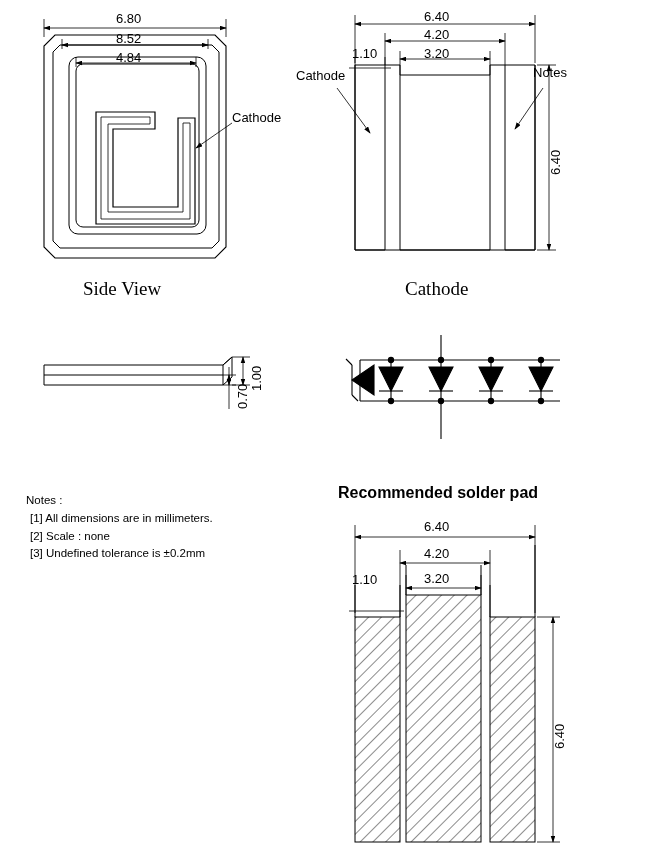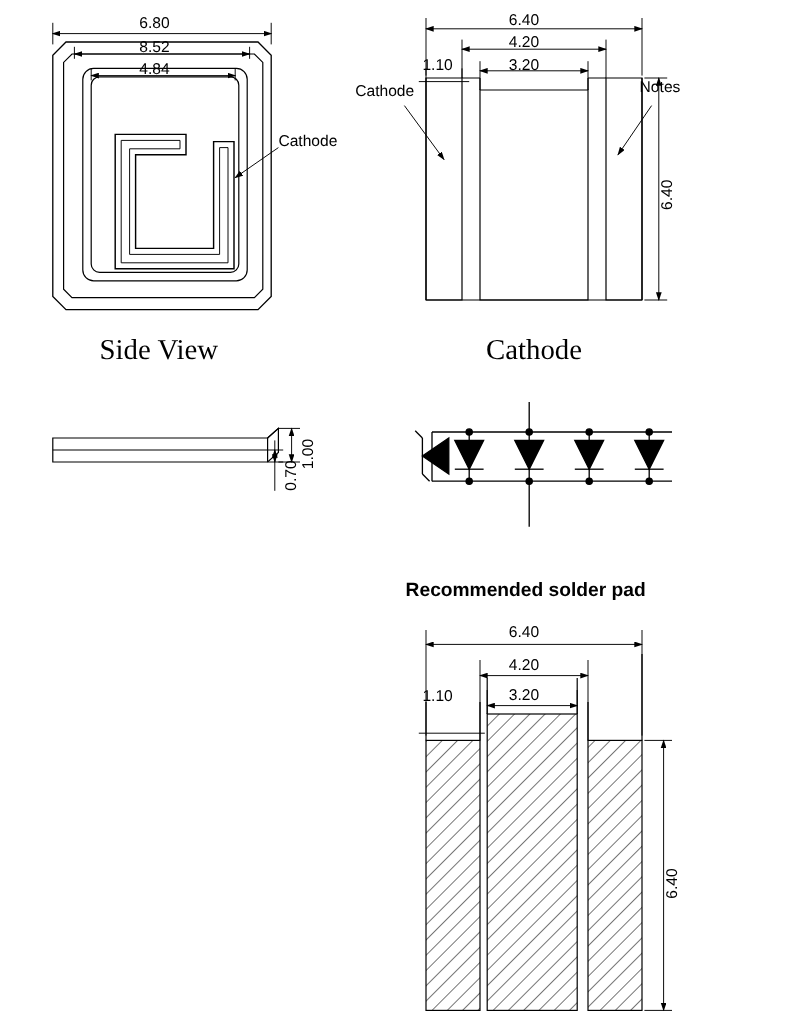--- a/index.html
+++ b/index.html
@@ -37,21 +37,21 @@
   }
   .dim {
     font-size: 13px;
   }
   .vert {
     transform: rotate(-90deg);
     transform-origin: left top;
   }
   .caption {
     font-family: "Liberation Serif", serif;
-    font-size: 24px;
+    font-size: 19px;
   }
   .heading {
     font-family: "Liberation Sans", sans-serif;
     font-size: 16px;
     font-weight: bold;
   }
   .notes {
     font-size: 11.5px;
     line-height: 1.55;
   }
@@ -261,14 +261,20 @@
   <div class="lbl" style="left:533px; top:60px;">Notes</div>
   <div class="lbl caption" style="left:405px; top:272px;">Cathode</div>
 
   <div class="lbl heading" style="left:338px; top:478px;">Recommended solder pad</div>
   <div class="lbl dim" style="left:424px; top:514px;">6.40</div>
   <div class="lbl dim" style="left:424px; top:541px;">4.20</div>
   <div class="lbl dim" style="left:424px; top:566px;">3.20</div>
   <div class="lbl dim" style="left:352px; top:567px;">1.10</div>
   <div class="lbl dim vert" style="left:552px; top:744px;">6.40</div>
 
+  <div class="lbl notes" style="left:26px; top:487px;">
+    <span class="nt-title">Notes :</span>
+    <span class="nt-item">[1] All dimensions are in millimeters.</span>
+    <span class="nt-item">[2] Scale :  none</span>
+    <span class="nt-item">[3] Undefined tolerance is ±0.2mm</span>
+  </div>
 
 </div>
 
 </body></html>

